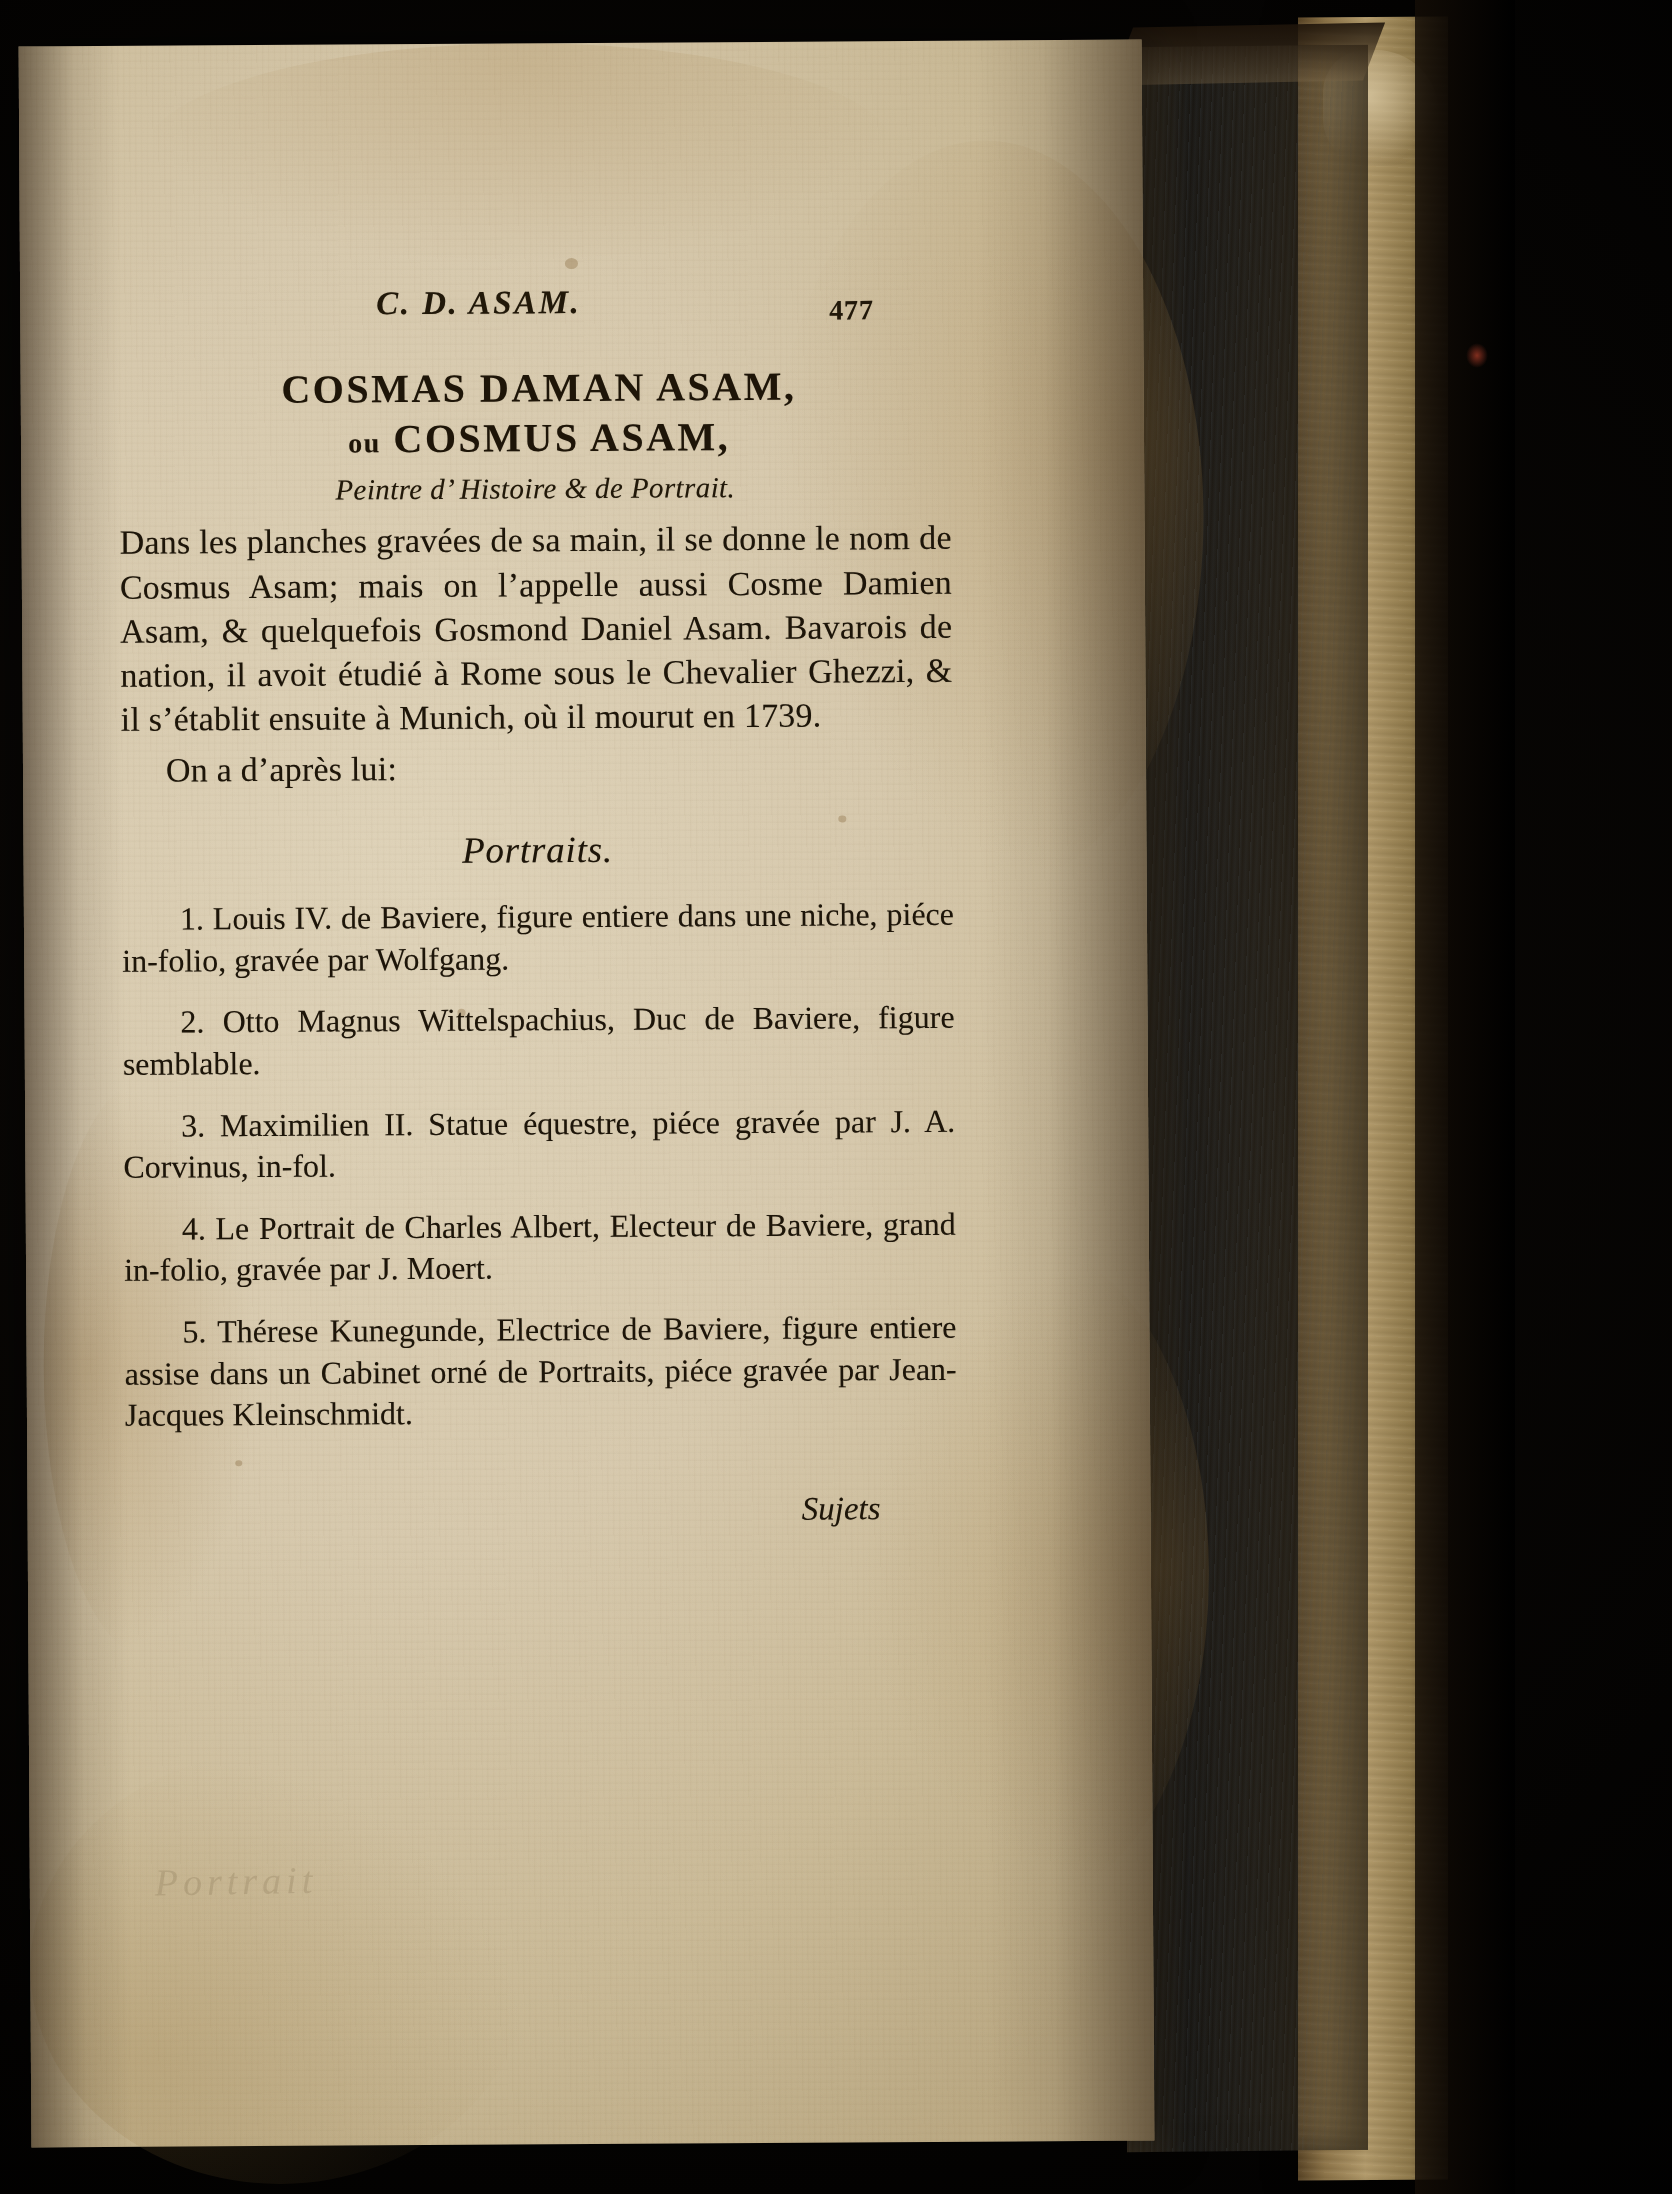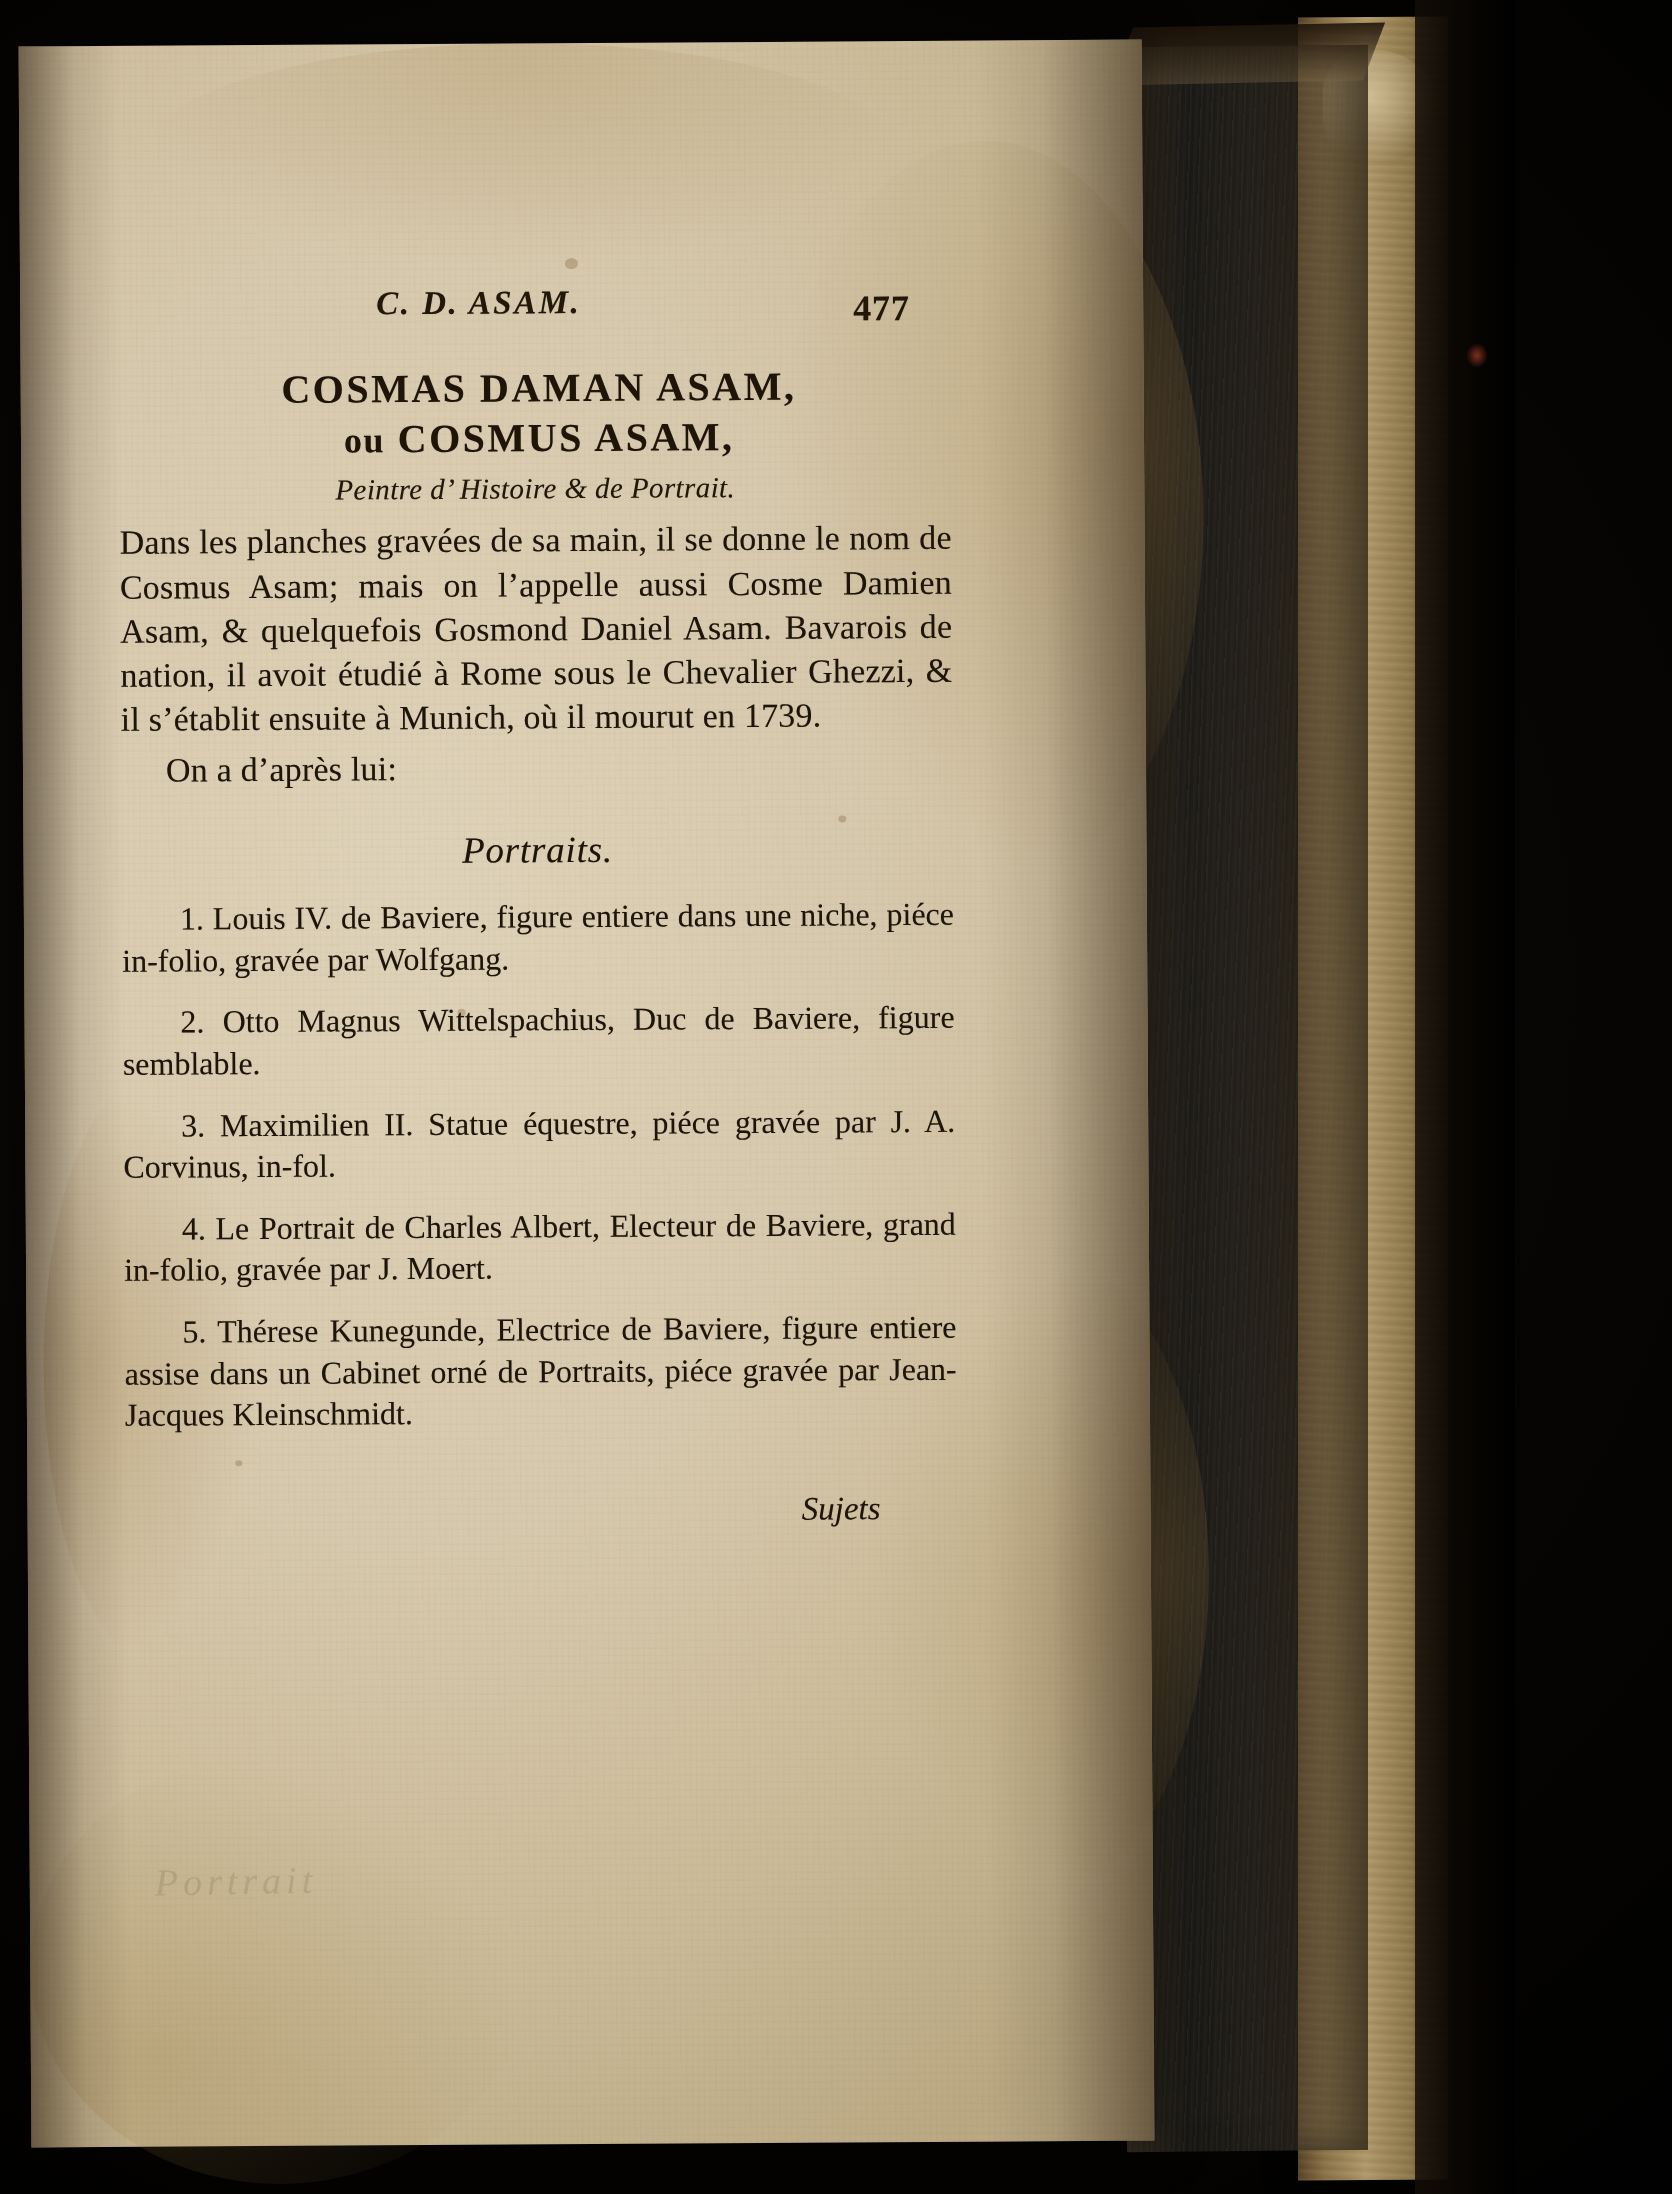--- a/index.html
+++ b/index.html
@@ -172,37 +172,36 @@
     position: absolute;
     left: 258px; top: 0;
     font-style: italic;
     font-weight: 700;
     font-size: 33px;
     letter-spacing: 2.5px;
     color: #211809;
   }
   .rh-page {
     position: absolute;
-    left: 711px; top: 5px;
-    font-size: 36px;
+    left: 711px; top: 12px;
+    font-size: 28px;
     font-weight: 600;
     letter-spacing: 0.8px;
     color: #211809;
-    margin-left: 24px;
   }
   .heading1, .heading2 {
     text-align: center;
     font-size: 40px;
     letter-spacing: 2.5px;
     color: #1e1508;
     line-height: 1.12;
   }
   .heading1 { margin: 0 0 5px 0; padding-left: 8.3px; }
   .heading2 { margin: 0 0 11.6px 0; padding-left: 8.3px; }
-  .heading2 .small { font-size: 36px; letter-spacing: 1.7px; }
+  .heading2 .small { font-size: 28px; letter-spacing: 1.7px; }
   .subtitle {
     text-align: center;
     font-style: italic;
     font-size: 29px;
     margin: 0 0 13.3px 0;
     letter-spacing: 0.4px;
     color: #211809;
   }
   .para {
     font-size: 34px;

